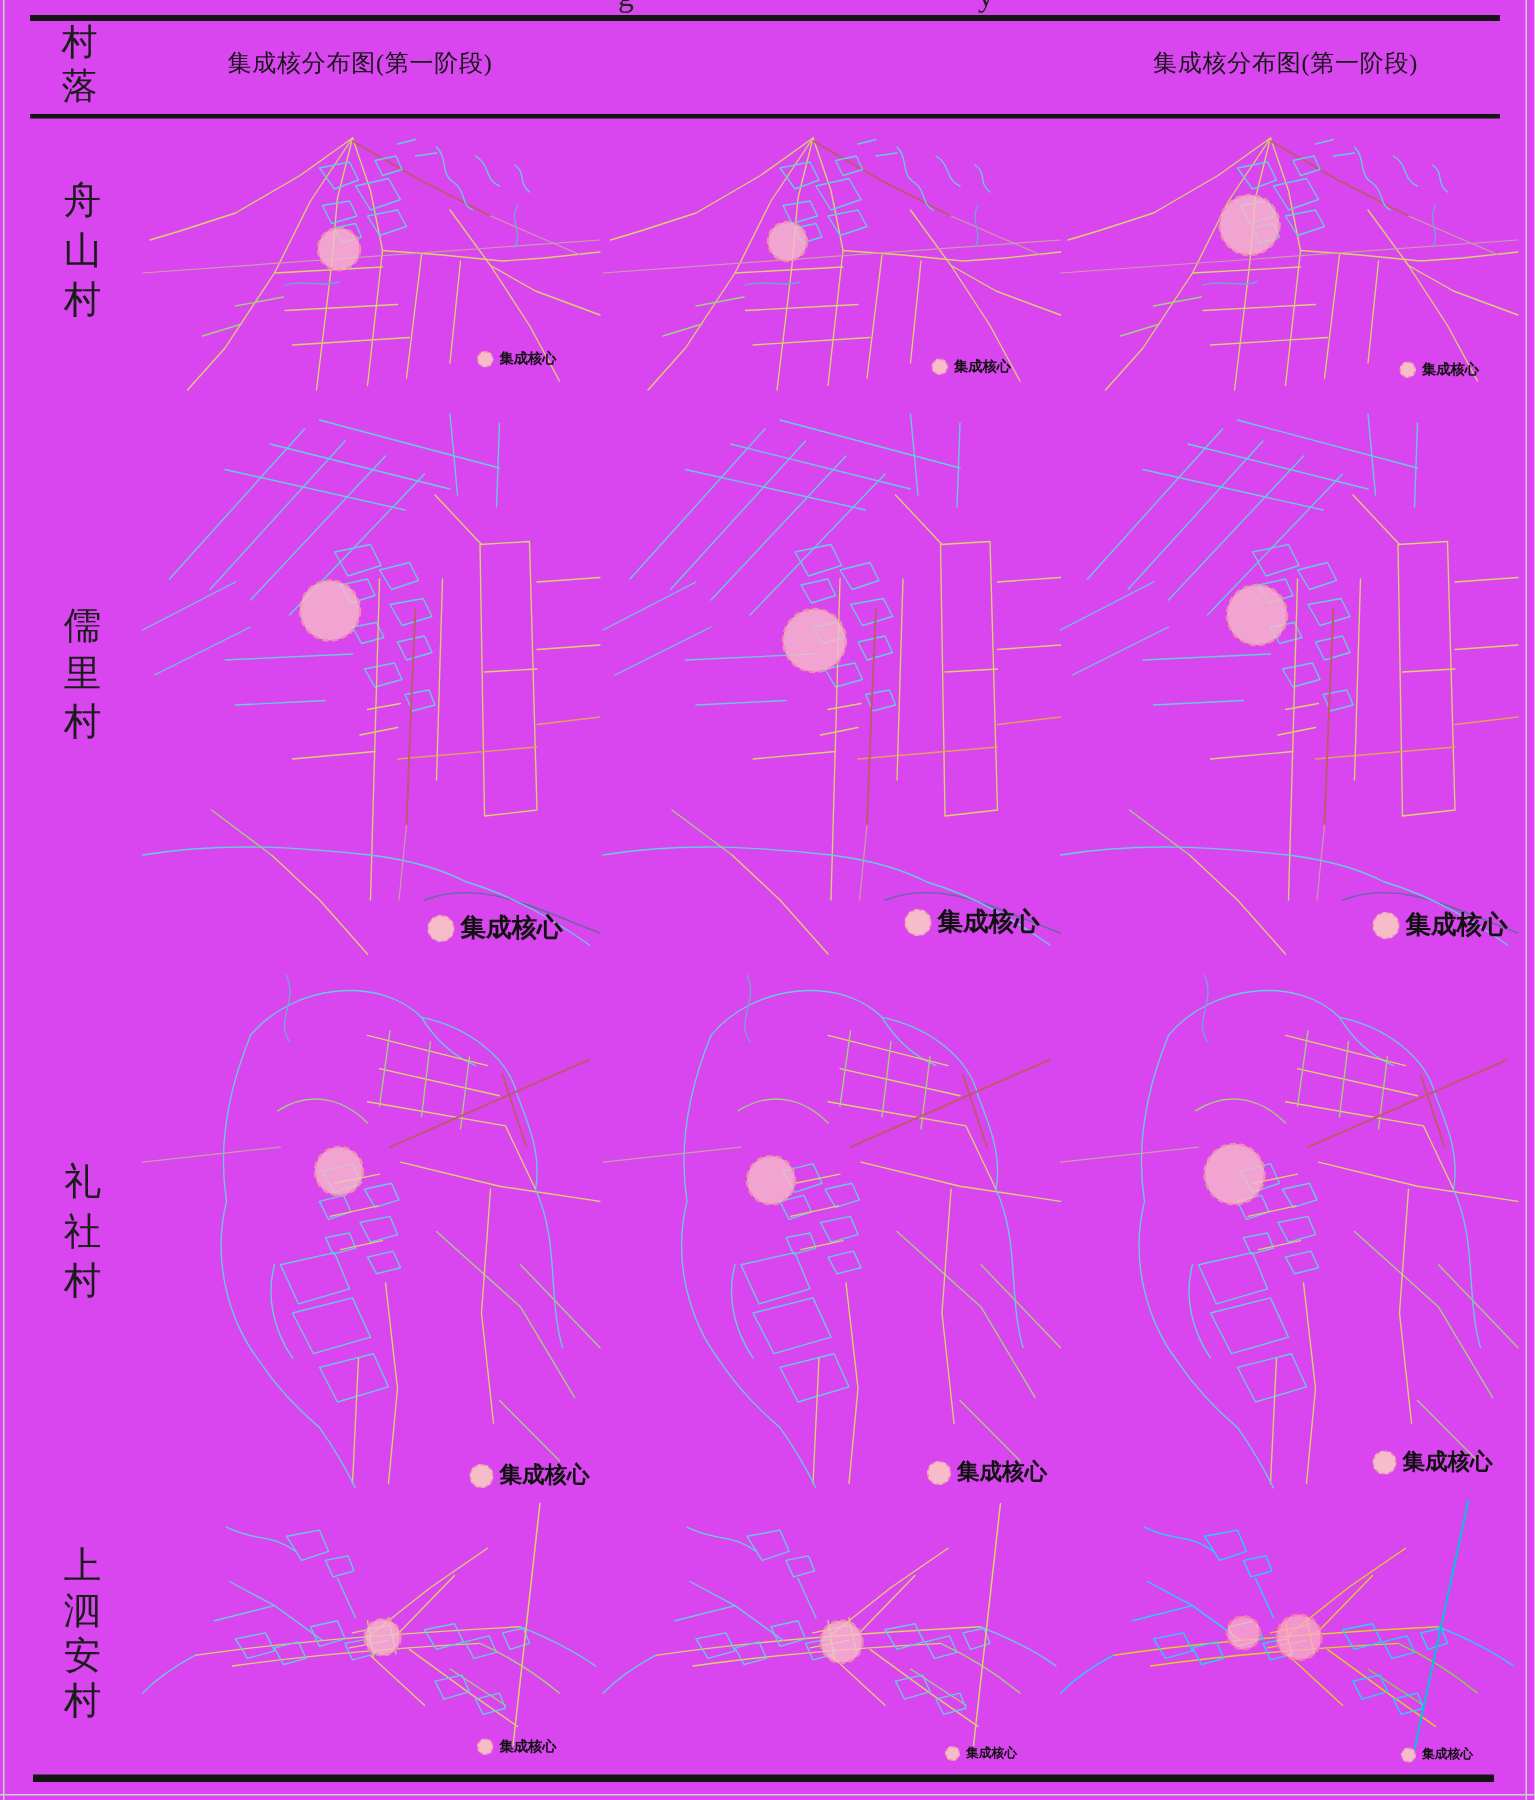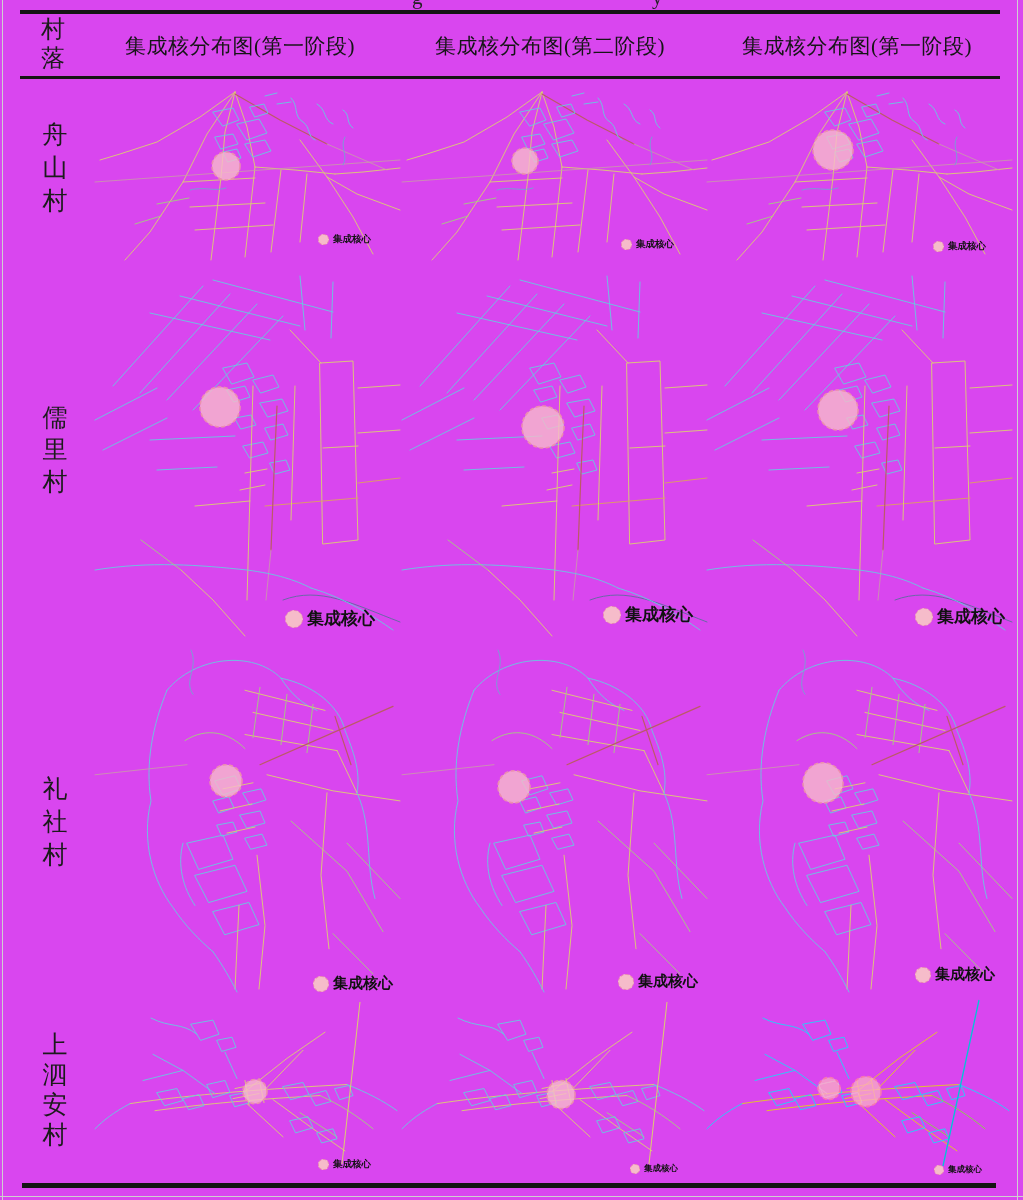--- a/index.html
+++ b/index.html
@@ -16,21 +16,21 @@
   .caption-clip{position:absolute;left:0;top:0;width:1023px;height:9px;overflow:hidden;}
   .caption-clip span{position:absolute;top:-15px;font-size:21px;color:#222;font-family:"Liberation Serif",serif;}
   
   .rule{position:absolute;background:var(--rule,#141414);}
   .rule.top{left:20px;top:10px;width:980px;height:4px;}
   .rule.head{left:20px;top:76px;width:980px;height:3px;}
   .rule.bot{left:22px;top:1183px;width:974px;height:5px;}
   
   .corner{position:absolute;left:38px;top:15px;width:30px;text-align:center;
     font-size:24px;line-height:29px;color:#1b1b1b;}
-  .colhead{position:absolute;top:32px;font-size:21px;color:#151515;letter-spacing:.5px;white-space:nowrap;transform:translateX(-50%);}
+  .colhead{position:absolute;top:32px;font-size:16px;color:#151515;letter-spacing:.5px;white-space:nowrap;transform:translateX(-50%);}
   .colhead.c1{left:240px;}
   .colhead.c2{left:550px;}
   .colhead.c3{left:857px;}
   
   .village{position:absolute;width:34px;text-align:center;font-size:25px;color:#1b1b1b;}
   .village span{display:block;}
   .v1{left:38px;top:118px;line-height:33px;}
   .v2{left:38px;top:402px;line-height:32px;}
   .v3{left:38px;top:772px;line-height:33px;}
   .v4{left:38px;top:1030px;line-height:30px;}
@@ -197,21 +197,20 @@
 
   <div class="rule top"></div>
   <div class="rule head"></div>
   <div class="rule bot"></div>
 
   <div class="corner">
     <span>村</span>
     <span>落</span>
   </div>
   <div class="colhead c1">集成核分布图(第一阶段)</div>
-  <div class="colhead c2">集成核分布图(第二阶段)</div>
   <div class="colhead c3">集成核分布图(第一阶段)</div>
 
   <div class="village v1">
     <span>舟</span>
     <span>山</span>
     <span>村</span>
   </div>
   <div class="village v2">
     <span>儒</span>
     <span>里</span>

